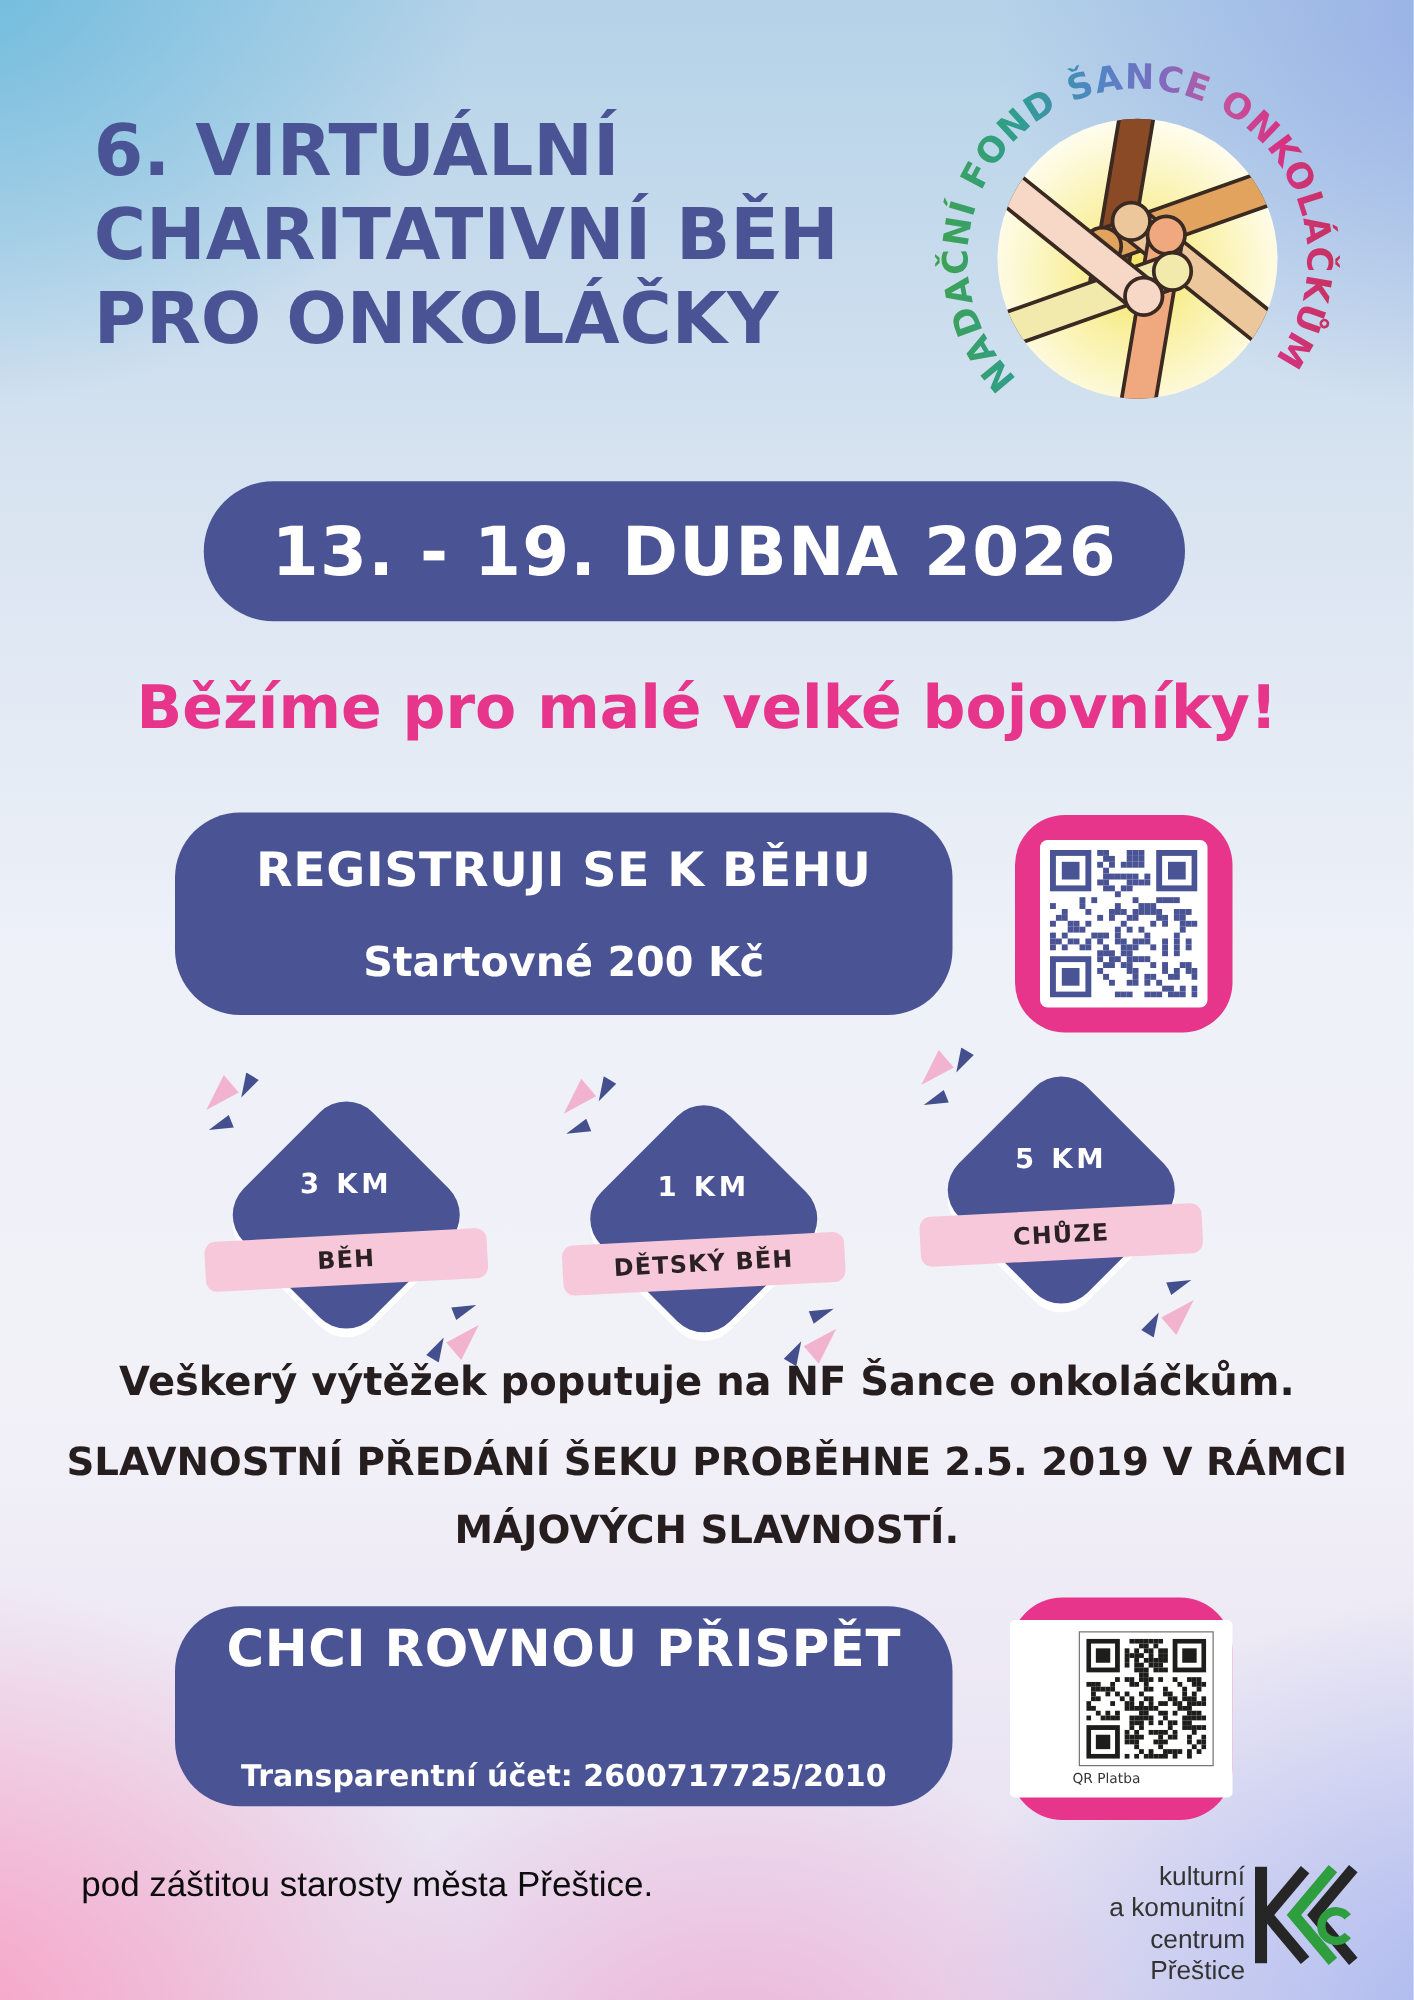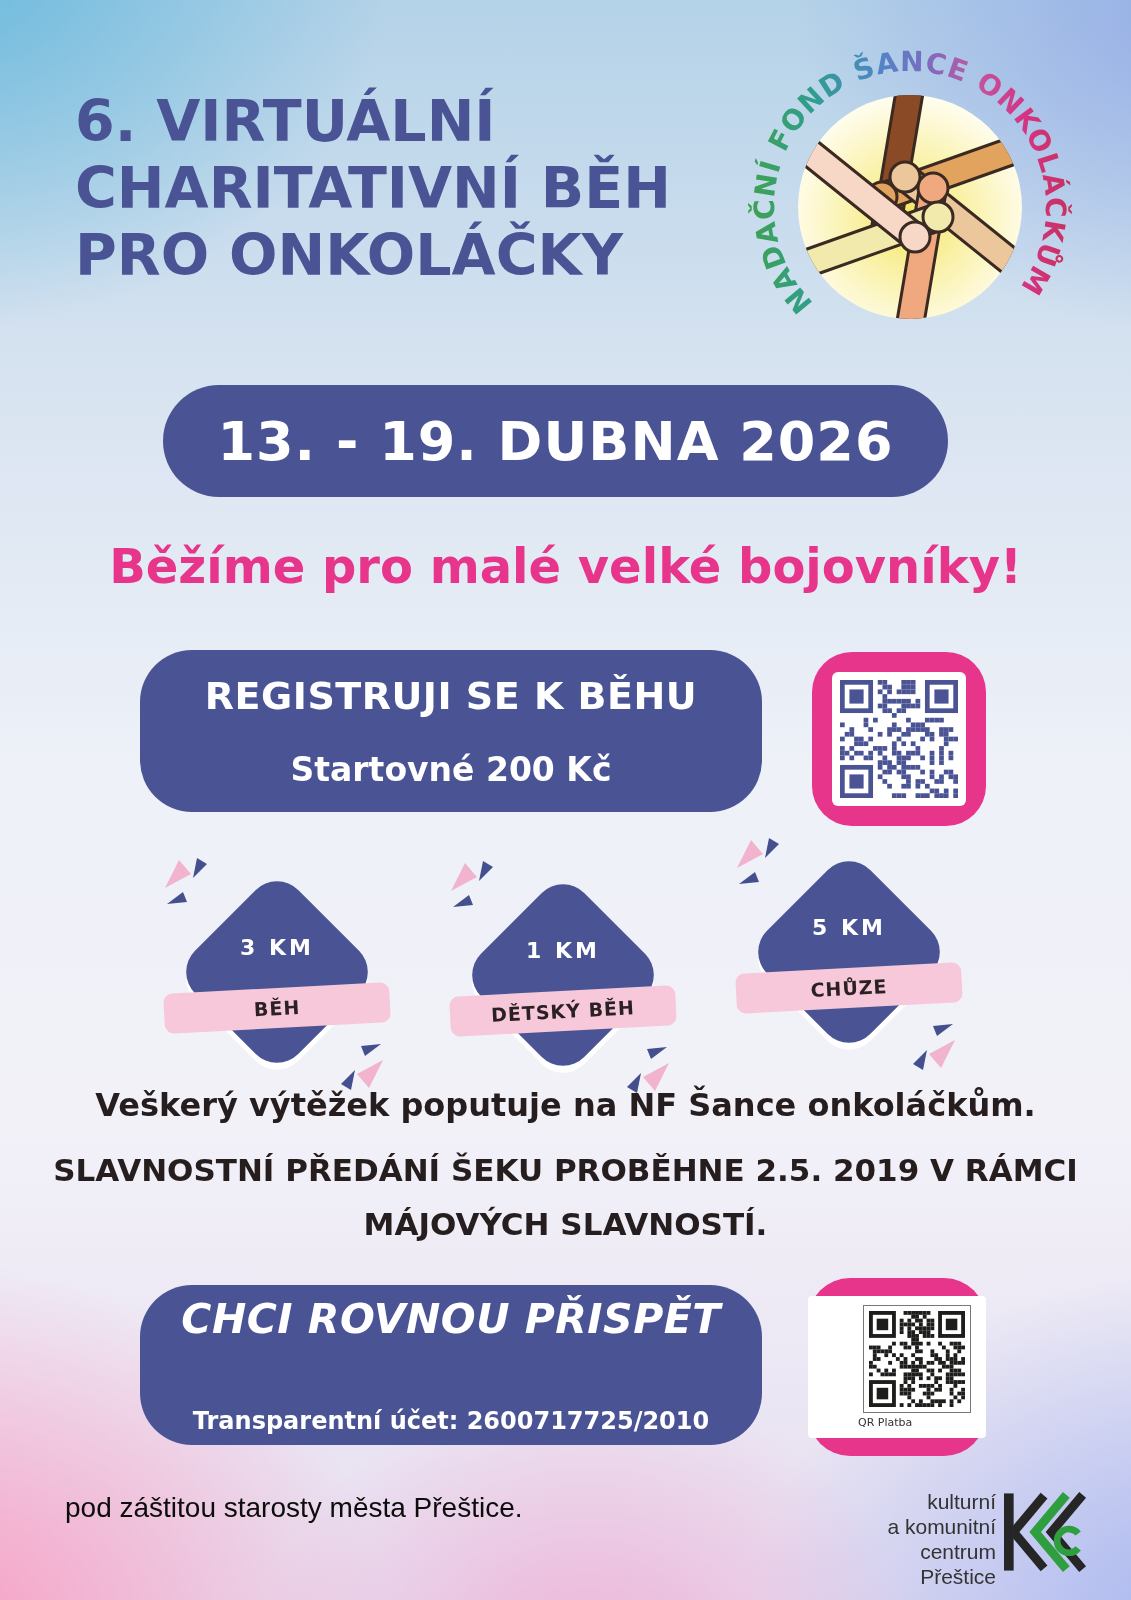--- a/index.html
+++ b/index.html
@@ -27,21 +27,21 @@
   
   #tagline{left:0;top:538px;width:1131px;text-align:center;color:#e6358a;
            font-weight:bold;font-size:48px;}
   
   .bigbtn{background:#4a5494;border-radius:52px;display:flex;flex-direction:column;
           align-items:center;justify-content:center;color:#fff;text-align:center;cursor:pointer;}
   #regbtn{left:140px;top:650px;width:622px;height:162px;gap:32px;}
   #regbtn .l1{font-weight:bold;font-size:38px;letter-spacing:.5px;}
   #regbtn .l2{font-weight:bold;font-size:33px;}
   #donbtn{left:140px;top:1285px;width:622px;height:160px;gap:16px;}
-  #donbtn .l1{font-weight:bold;font-size:41px;letter-spacing:.5px;font-style:italic;}
+  #donbtn .l1{font-weight:bold;font-size:41px;letter-spacing:.5px;}
   #donbtn .l2{font-weight:bold;font-size:24px;margin-top:48px;}
   
   .qrframe{background:#e6358a;display:flex;align-items:center;justify-content:center;}
   #qr1{left:812px;top:652px;width:174px;height:174px;border-radius:40px;}
   #qr1 .qrwhite{width:134px;height:134px;background:#fff;border-radius:6px;
                 display:flex;align-items:center;justify-content:center;}
   #qr1 svg{width:118px;height:118px;}
   #qr2{left:808px;top:1278px;width:178px;height:178px;border-radius:42px;}
   #qr2 .qrwhite{width:142px;height:142px;background:#fff;border-radius:4px;
                 display:flex;flex-direction:column;align-items:center;justify-content:center;padding-left:40px;}

